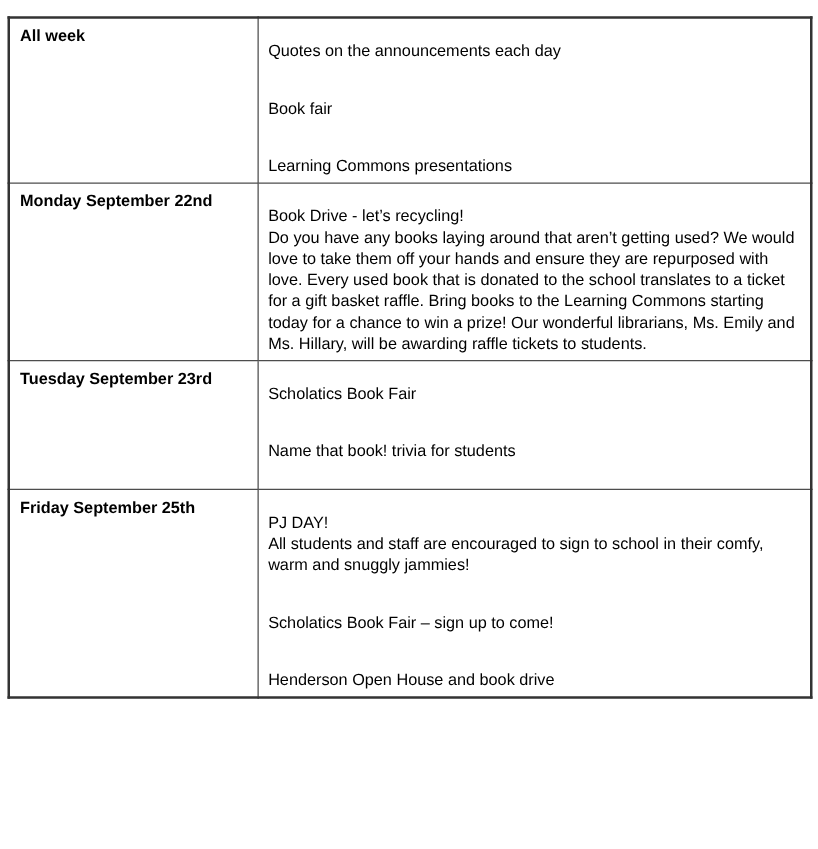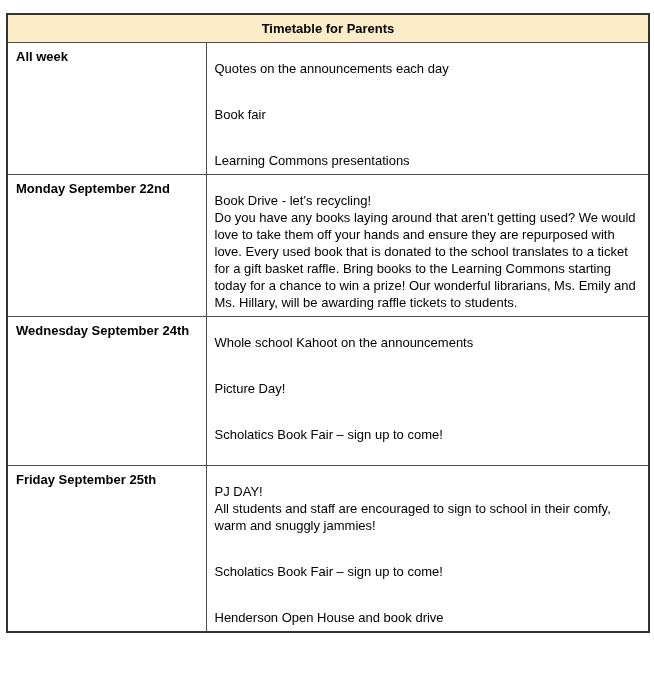--- a/index.html
+++ b/index.html
@@ -59,23 +59,20 @@
 </head>
 <body>
 
 <div class="page">
   <table class="timetable">
     <colgroup>
       <col class="day-col">
       <col class="activity-col">
     </colgroup>
     <thead>
-      <tr>
-        <th class="title-cell" colspan="2">Timetable for Parents</th>
-      </tr>
     </thead>
     <tbody id="rows-body">
   <tr>
     <td class="day-cell">All week</td>
     <td class="activity-cell">
             <div class="para bold">Quotes on the announcements each day</div>
             <div class="para"></div>
             <div class="para bold">Book fair</div>
             <div class="para"></div>
             <div class="para bold">Learning Commons presentations</div>
@@ -83,32 +80,30 @@
   </tr>
 
   <tr>
     <td class="day-cell">Monday September 22nd</td>
     <td class="activity-cell">
             <div class="para bold">Book Drive - let’s recycling!</div>
             <div class="para">Do you have any books laying around that aren’t getting used? We would love to take them off your hands and ensure they are repurposed with love. Every used book that is donated to the school translates to a ticket for a gift basket raffle. Bring books to the Learning Commons starting today for a chance to win a prize! Our wonderful librarians, Ms. Emily and Ms. Hillary, will be awarding raffle tickets to students.</div>
           </td>
   </tr>
 
-
   <tr>
-    <td class="day-cell">Wednesday September 24th</td>
+    <td class="day-cell">Tuesday September 23rd</td>
     <td class="activity-cell">
-            <div class="para bold">Whole school Kahoot on the announcements</div>
+            <div class="para bold">Scholatics Book Fair</div>
             <div class="para"></div>
-            <div class="para bold">Picture Day!</div>
-            <div class="para"></div>
-            <div class="para bold">Scholatics Book Fair – sign up to come!</div>
+            <div class="para bold">Name that book! trivia for students</div>
             <div class="para"></div>
           </td>
   </tr>
+
 
   <tr>
     <td class="day-cell">Friday September 25th</td>
     <td class="activity-cell">
             <div class="para bold">PJ DAY!</div>
             <div class="para">All students and staff are encouraged to sign to school in their comfy, warm and snuggly jammies!</div>
             <div class="para"></div>
             <div class="para bold">Scholatics Book Fair – sign up to come!</div>
             <div class="para"></div>
             <div class="para bold">Henderson Open House and book drive</div>

